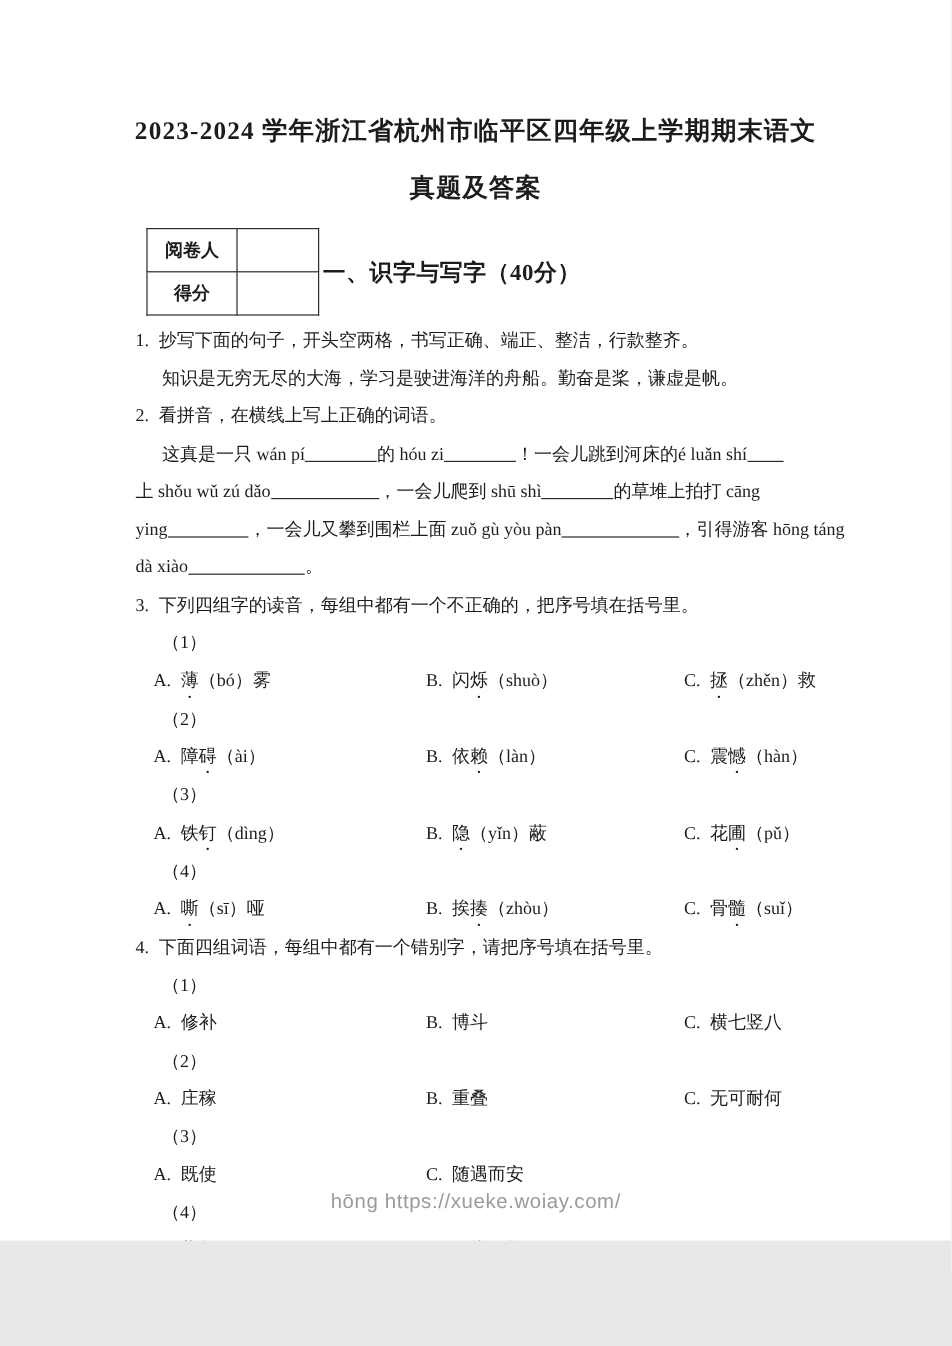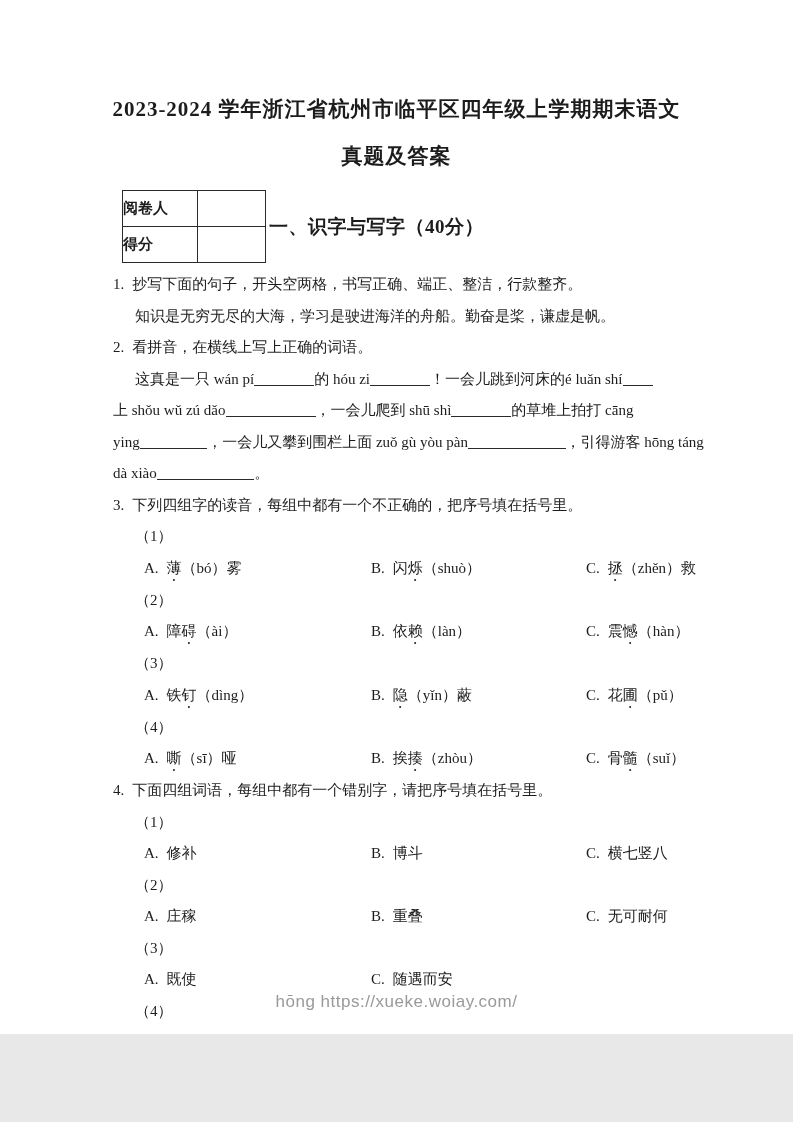--- a/index.html
+++ b/index.html
@@ -28,40 +28,41 @@
     margin-top:10px;
     margin-left:9px;
     margin-bottom:6px;
   }
   table.score-table { border-collapse:collapse; }
   table.score-table td {
     border:1.5px solid #2a2a2a;
     height:36px;
     font-size:15px;
     font-weight:bold;
+    text-align:center;
     vertical-align:middle;
     margin-top:44px;
   }
   td.score-label { width:75px; }
   td.score-value { width:68px; }
   .section-heading {
     margin-left:3px;
     font-weight:bold;
     font-size:19px;
     letter-spacing:0.5px;
     white-space:nowrap;
   }
   .qbody { margin-top:2px; font-size:15px; }
   .line { line-height:31.5px; white-space:nowrap; }
   .q-num { margin-right:8px; }
   .indent { padding-left:22px; }
   .group-label { padding-left:22px; }
   .option-row { display:flex; }
   .option-row .option { flex:0 0 auto; }
-  .option-row .option:nth-child(1) { margin-left:31px; width:227px; }
+  .option-row .option:nth-child(1) { margin-left:15px; width:227px; }
   .option-row .option:nth-child(2) { width:215px; }
   .option-row .option:nth-child(3) { width:auto; }
   .opt-key { margin-right:8px; }
   .em-dot {
     -webkit-text-emphasis:filled dot;
     -webkit-text-emphasis-position:under left;
     text-emphasis:filled dot;
     text-emphasis-position:under left;
   }
   .blank {

